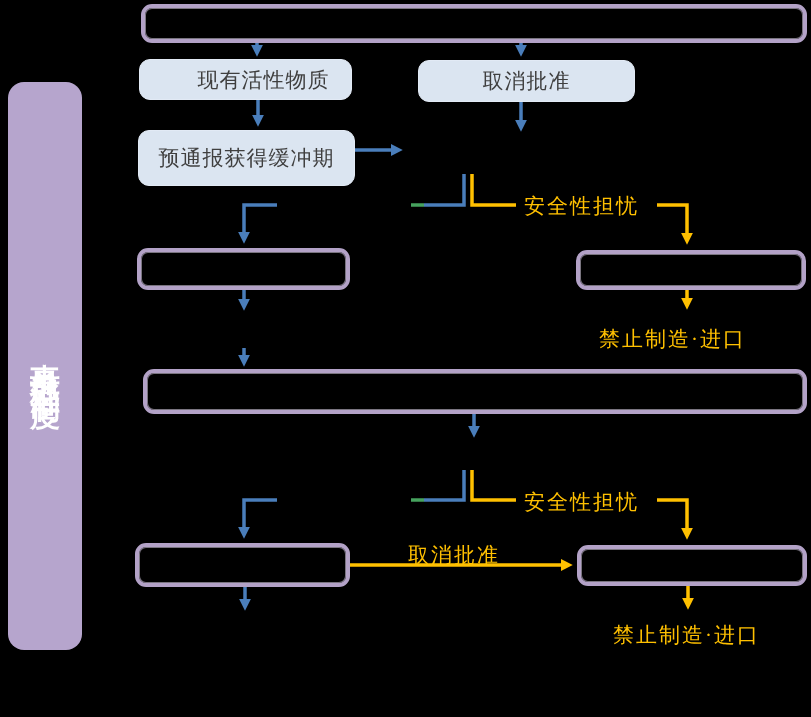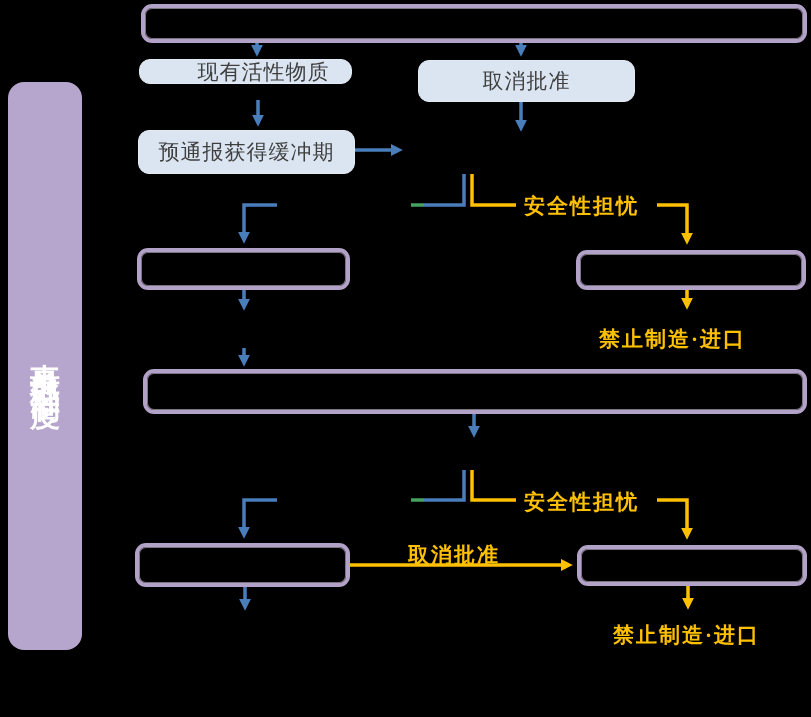--- a/index.html
+++ b/index.html
@@ -36,33 +36,33 @@
   .bbox {
     position:absolute; box-sizing:border-box;
     background: var(--c-box_fill, #dbe5f1);
     border:1px solid #e2eaf5;
     border-radius:11px;
     display:flex; align-items:center; justify-content:center;
     color: var(--c-box_text, #3f3f3f);
     font-size:21px; letter-spacing:1px;
   }
   #box-top      { left:141px; top:4px;   width:666px; height:39px; }
-  #box-existing { left:139px; top:59px;  width:213px; height:25px;padding-left:36px; }
+  #box-existing { left:139px; top:59px;  width:213px; height:41px;padding-left:36px; }
   #box-new      { left:418px; top:60px;  width:217px; height:42px; }
-  #box-prenotif { left:138px; top:130px; width:217px; height:44px; }
+  #box-prenotif { left:138px; top:130px; width:217px; height:56px; }
   #box-left1    { left:137px; top:248px; width:213px; height:42px; }
   #box-right1   { left:576px; top:250px; width:230px; height:40px; }
   #box-wide     { left:143px; top:369px; width:664px; height:45px; }
   #box-left2    { left:135px; top:543px; width:215px; height:44px; }
   #box-right2   { left:577px; top:545px; width:230px; height:41px; }
   
   .gold-label {
     position:absolute;
     color: var(--c-gold, #ffc000);
-    font-weight:bold; font-size:21px; letter-spacing:2px;
+    font-weight:normal; font-size:21px; letter-spacing:2px;
     white-space:nowrap;
   }
   #lbl-safety1 { left:524px; top:192px; }
   #lbl-safety2 { left:524px; top:488px; }
   #lbl-ban1    { left:599px; top:325px; }
   #lbl-ban2    { left:613px; top:621px; }
   #lbl-cancel  { left:408px; top:541px; }
   
   #edges { position:absolute; left:0; top:0; width:811px; height:717px; pointer-events:none; }
   .st-blue  { stroke: var(--c-blue, #4a7ebb);  stroke-width:3.5; fill:none; }

